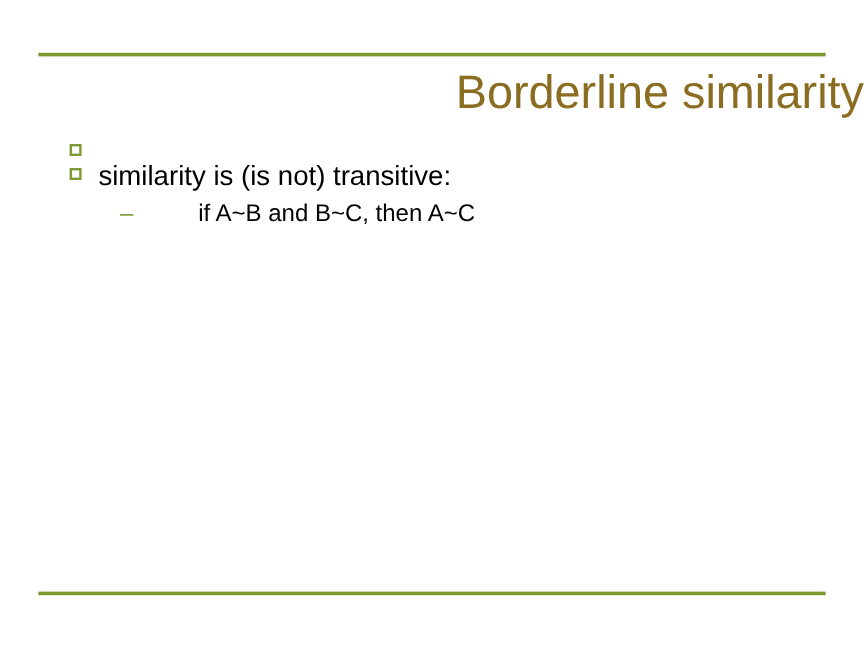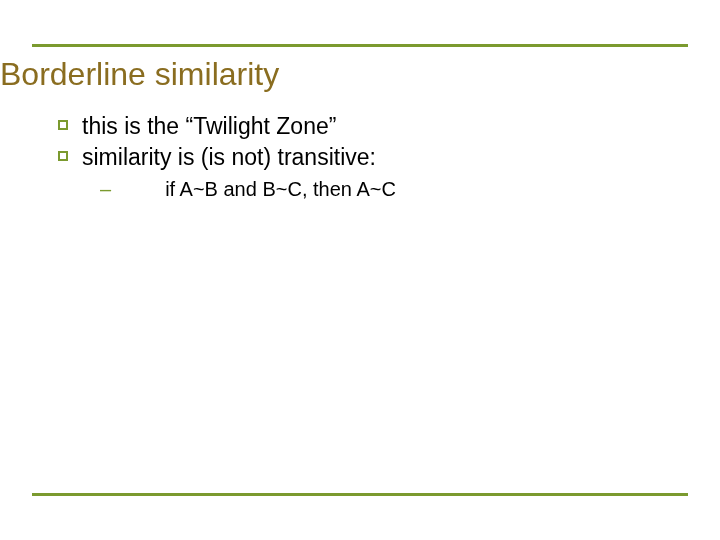--- a/index.html
+++ b/index.html
@@ -25,22 +25,22 @@
     height: 0;
     border-top: 3px solid #7b9a2f;
   }
   .rule-top { top: 44px; }
   .rule-bottom { bottom: 44px; }
   .title {
     position: absolute;
     top: 56px;
     left: 0;
     right: 0;
-    text-align: left;
-    font-size: 32px;
+    text-align: right;
+    font-size: 39px;
     color: #8a6d20;
     font-weight: 400;
   }
   .body {
     position: absolute;
     top: 112px;
     left: 58px;
     right: 48px;
   }
   .bullet {
@@ -89,21 +89,20 @@
 
   <div class="rule rule-top"></div>
 
   <div class="title">Borderline similarity</div>
 
   <div class="body">
 
 
     <div class="bullet">
       <span class="sq"></span>
-      <span class="txt">this is the “Twilight Zone”</span>
     </div>
 
 
     <div class="bullet">
       <span class="sq"></span>
       <span class="txt">similarity is (is not) transitive:</span>
     </div>
 
     <div class="sub">
       <span class="dash">–</span>

